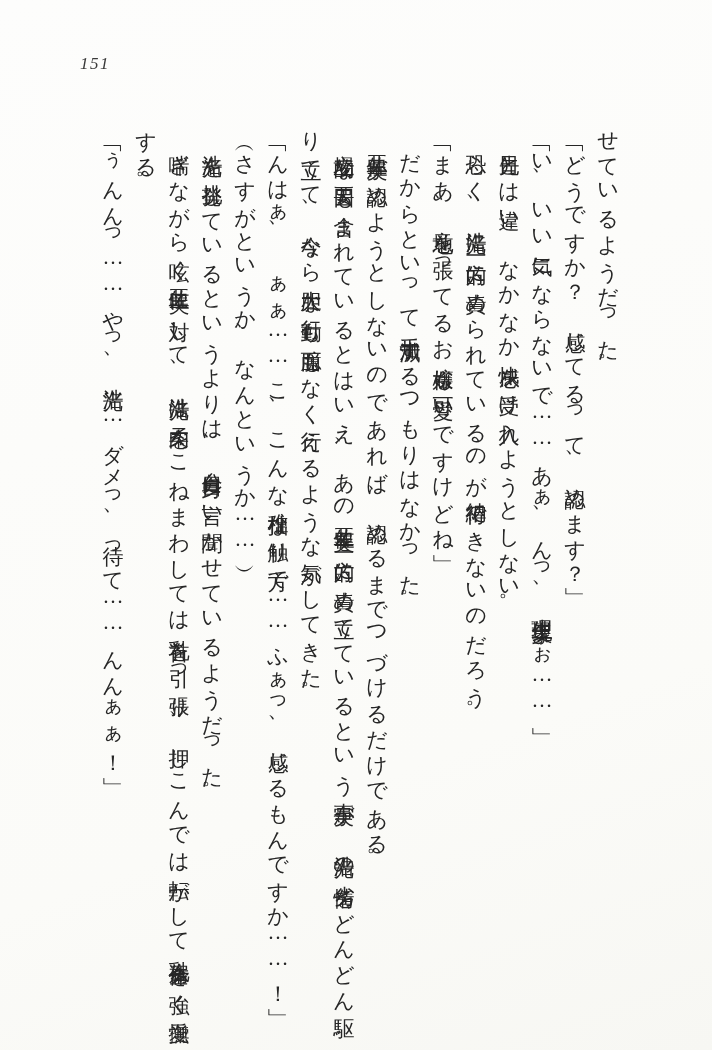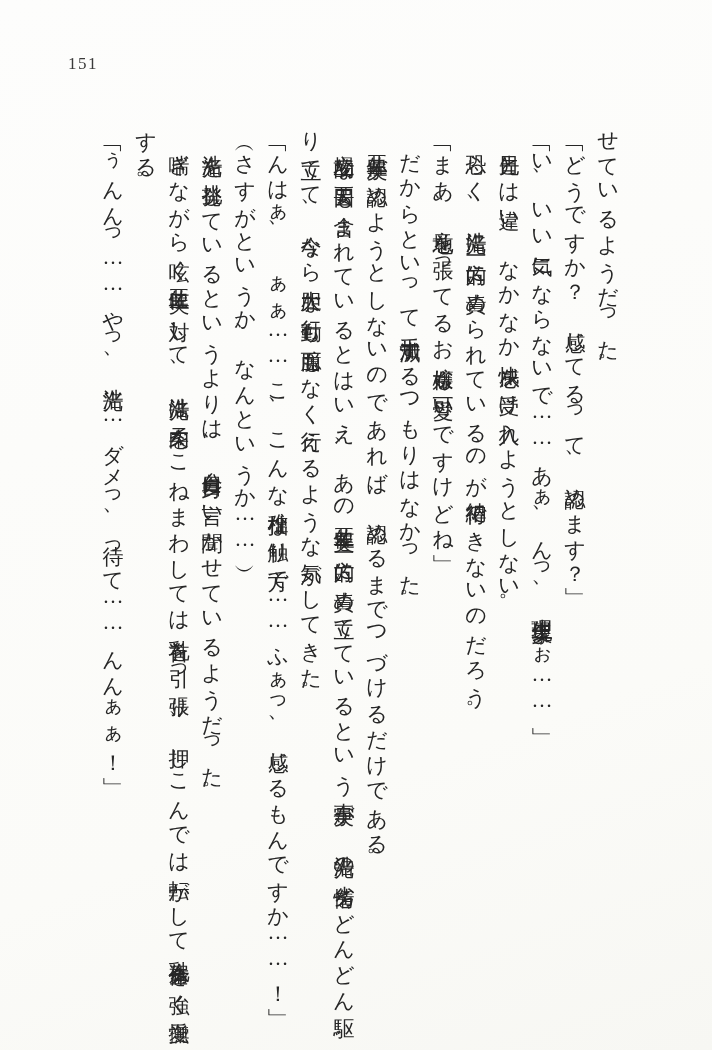--- a/index.html
+++ b/index.html
@@ -14,22 +14,23 @@
     position: relative;
     width: 712px;
     height: 1050px;
     background: linear-gradient(160deg, #fdfdfc 0%, #fbfbf8 70%, #f7f7f3 100%);
     font-family: "Liberation Serif", "DejaVu Serif", serif;
     color: #262626;
   }
   .page-number {
     position: absolute;
     top: 54px;
-    left: 68px;
+    left: 80px;
     font-size: 17px;
+    font-style: italic;
     letter-spacing: 1.5px;
     color: #3a3a3a;
   }
   .text-block {
     position: absolute;
     top: 117px;
     right: 88px;
     height: 900px;
     writing-mode: vertical-rl;
     -webkit-writing-mode: vertical-rl;

